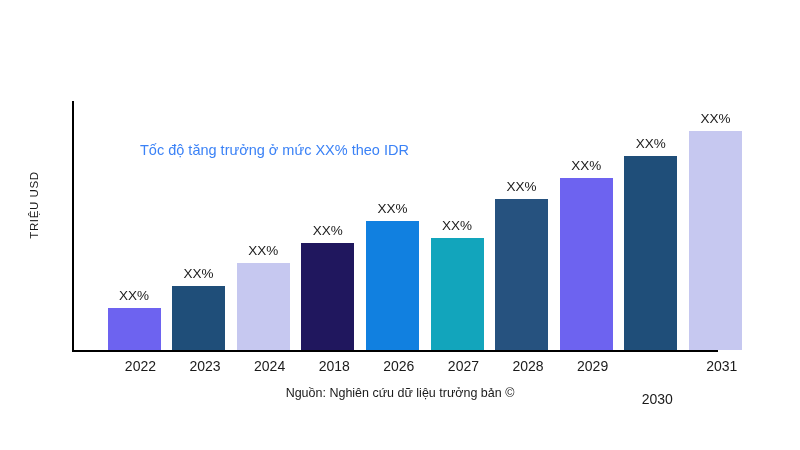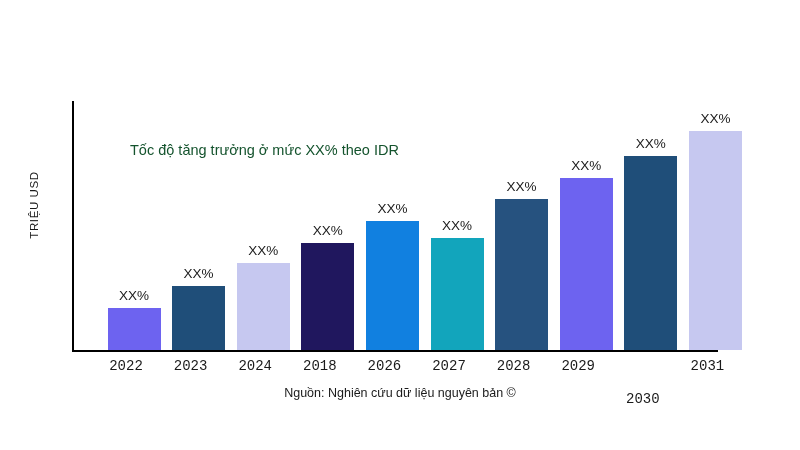--- a/index.html
+++ b/index.html
@@ -99,34 +99,33 @@
     left: 50%;
     transform: translateX(-50%);
     margin-bottom: 5px;
     font-size: 13.5px;
     color: #1a1a1a;
     white-space: nowrap;
   }
   .tick-label {
     position: absolute;
     top: 358px;
-    text-align: center;
+    text-align: right;
     font-size: 14px;
     color: #1a1a1a;
     white-space: nowrap;
-    font-family: Liberation Mono, monospace;
   }
 
   
   .cagr-note {
     position: absolute;
-    left: 130px;
+    left: 140px;
     top: 142px;
     font-size: 14.5px;
-    color: #14532d;
+    color: #3b82f6;
     white-space: nowrap;
   }
 
   
   .source-note {
     position: absolute;
     left: 0;
     top: 386px;
     width: 800px;
     text-align: center;
@@ -196,14 +195,14 @@
       <div class="tick-label" style="left: 612.8px; width: 60px; margin-top: 33px;">2030</div>
       <div class="bar-group" style="left: 688.9px; width: 37px; height: 219px;">
         <div class="bar" style="height: 219px; background: rgb(198, 200, 240);"></div>
         <div class="bar-value">XX%</div>
       </div>
       <div class="tick-label" style="left: 677.4px; width: 60px;">2031</div>
     </div>
 
   <div class="cagr-note">Tốc độ tăng trưởng ở mức XX% theo IDR</div>
 
-  <div class="source-note">Nguồn: Nghiên cứu dữ liệu nguyên bản ©</div>
+  <div class="source-note">Nguồn: Nghiên cứu dữ liệu trưởng bản ©</div>
 </div>
 
 </body></html>

